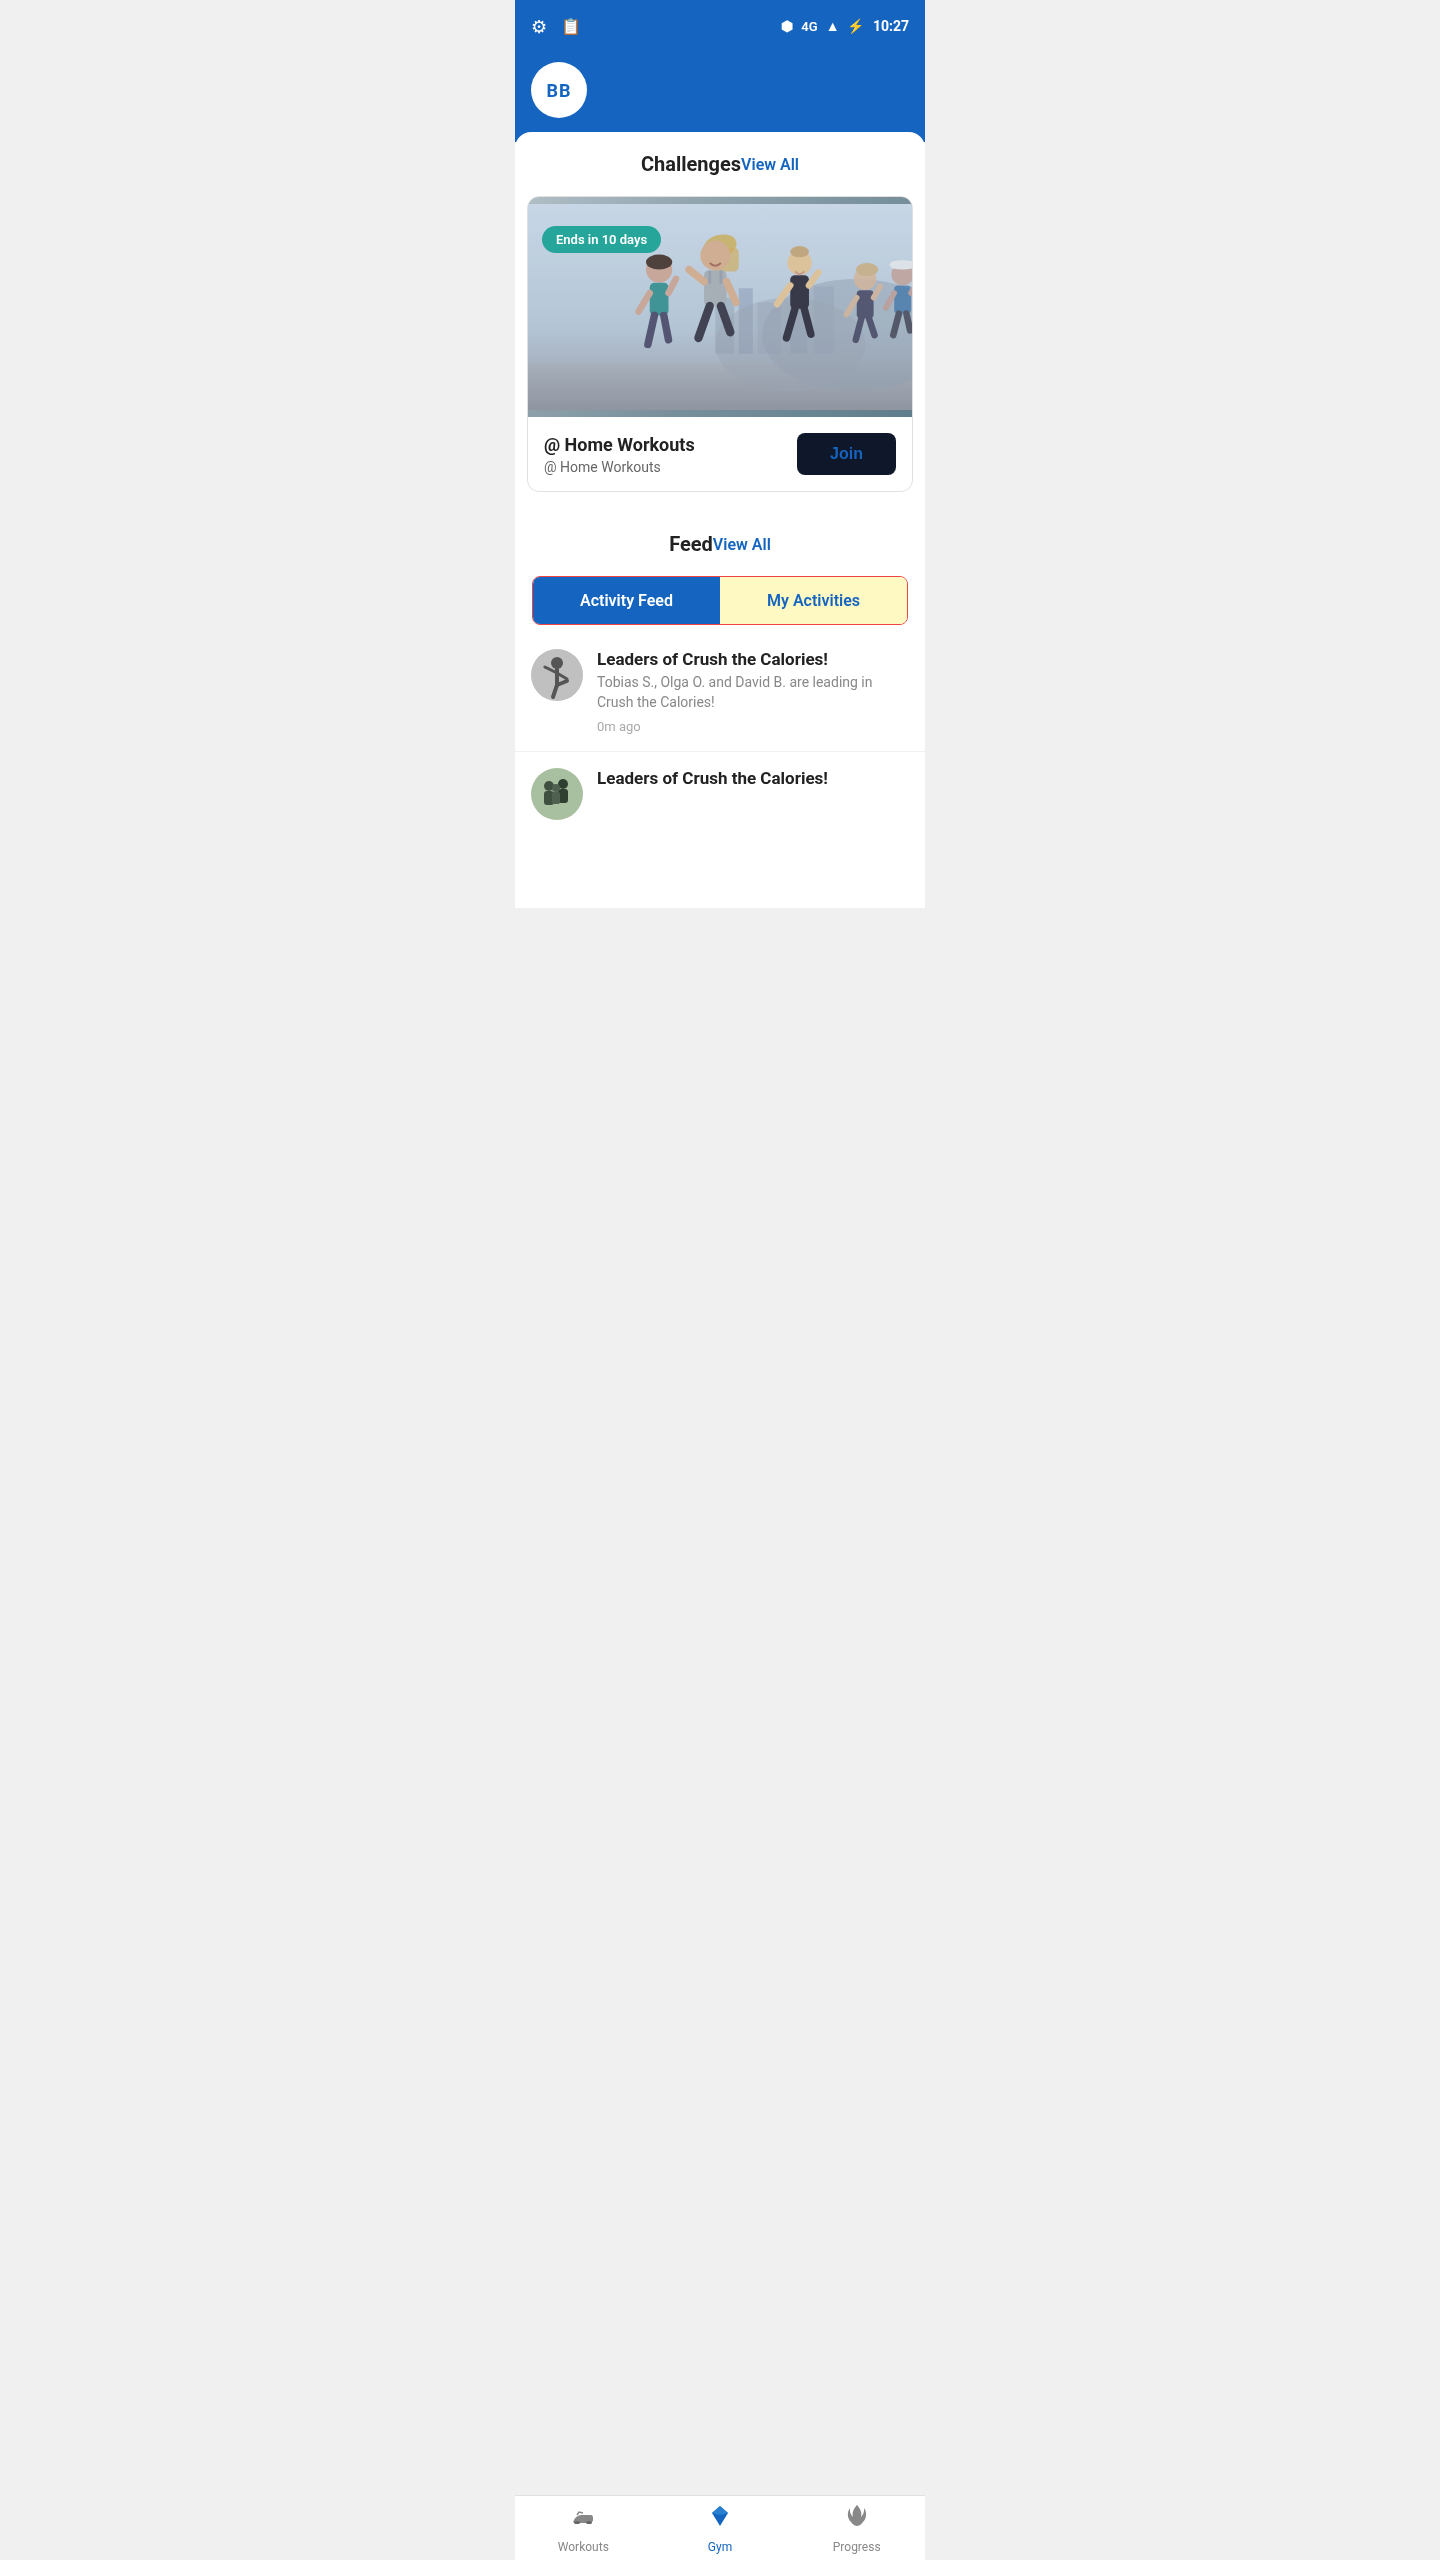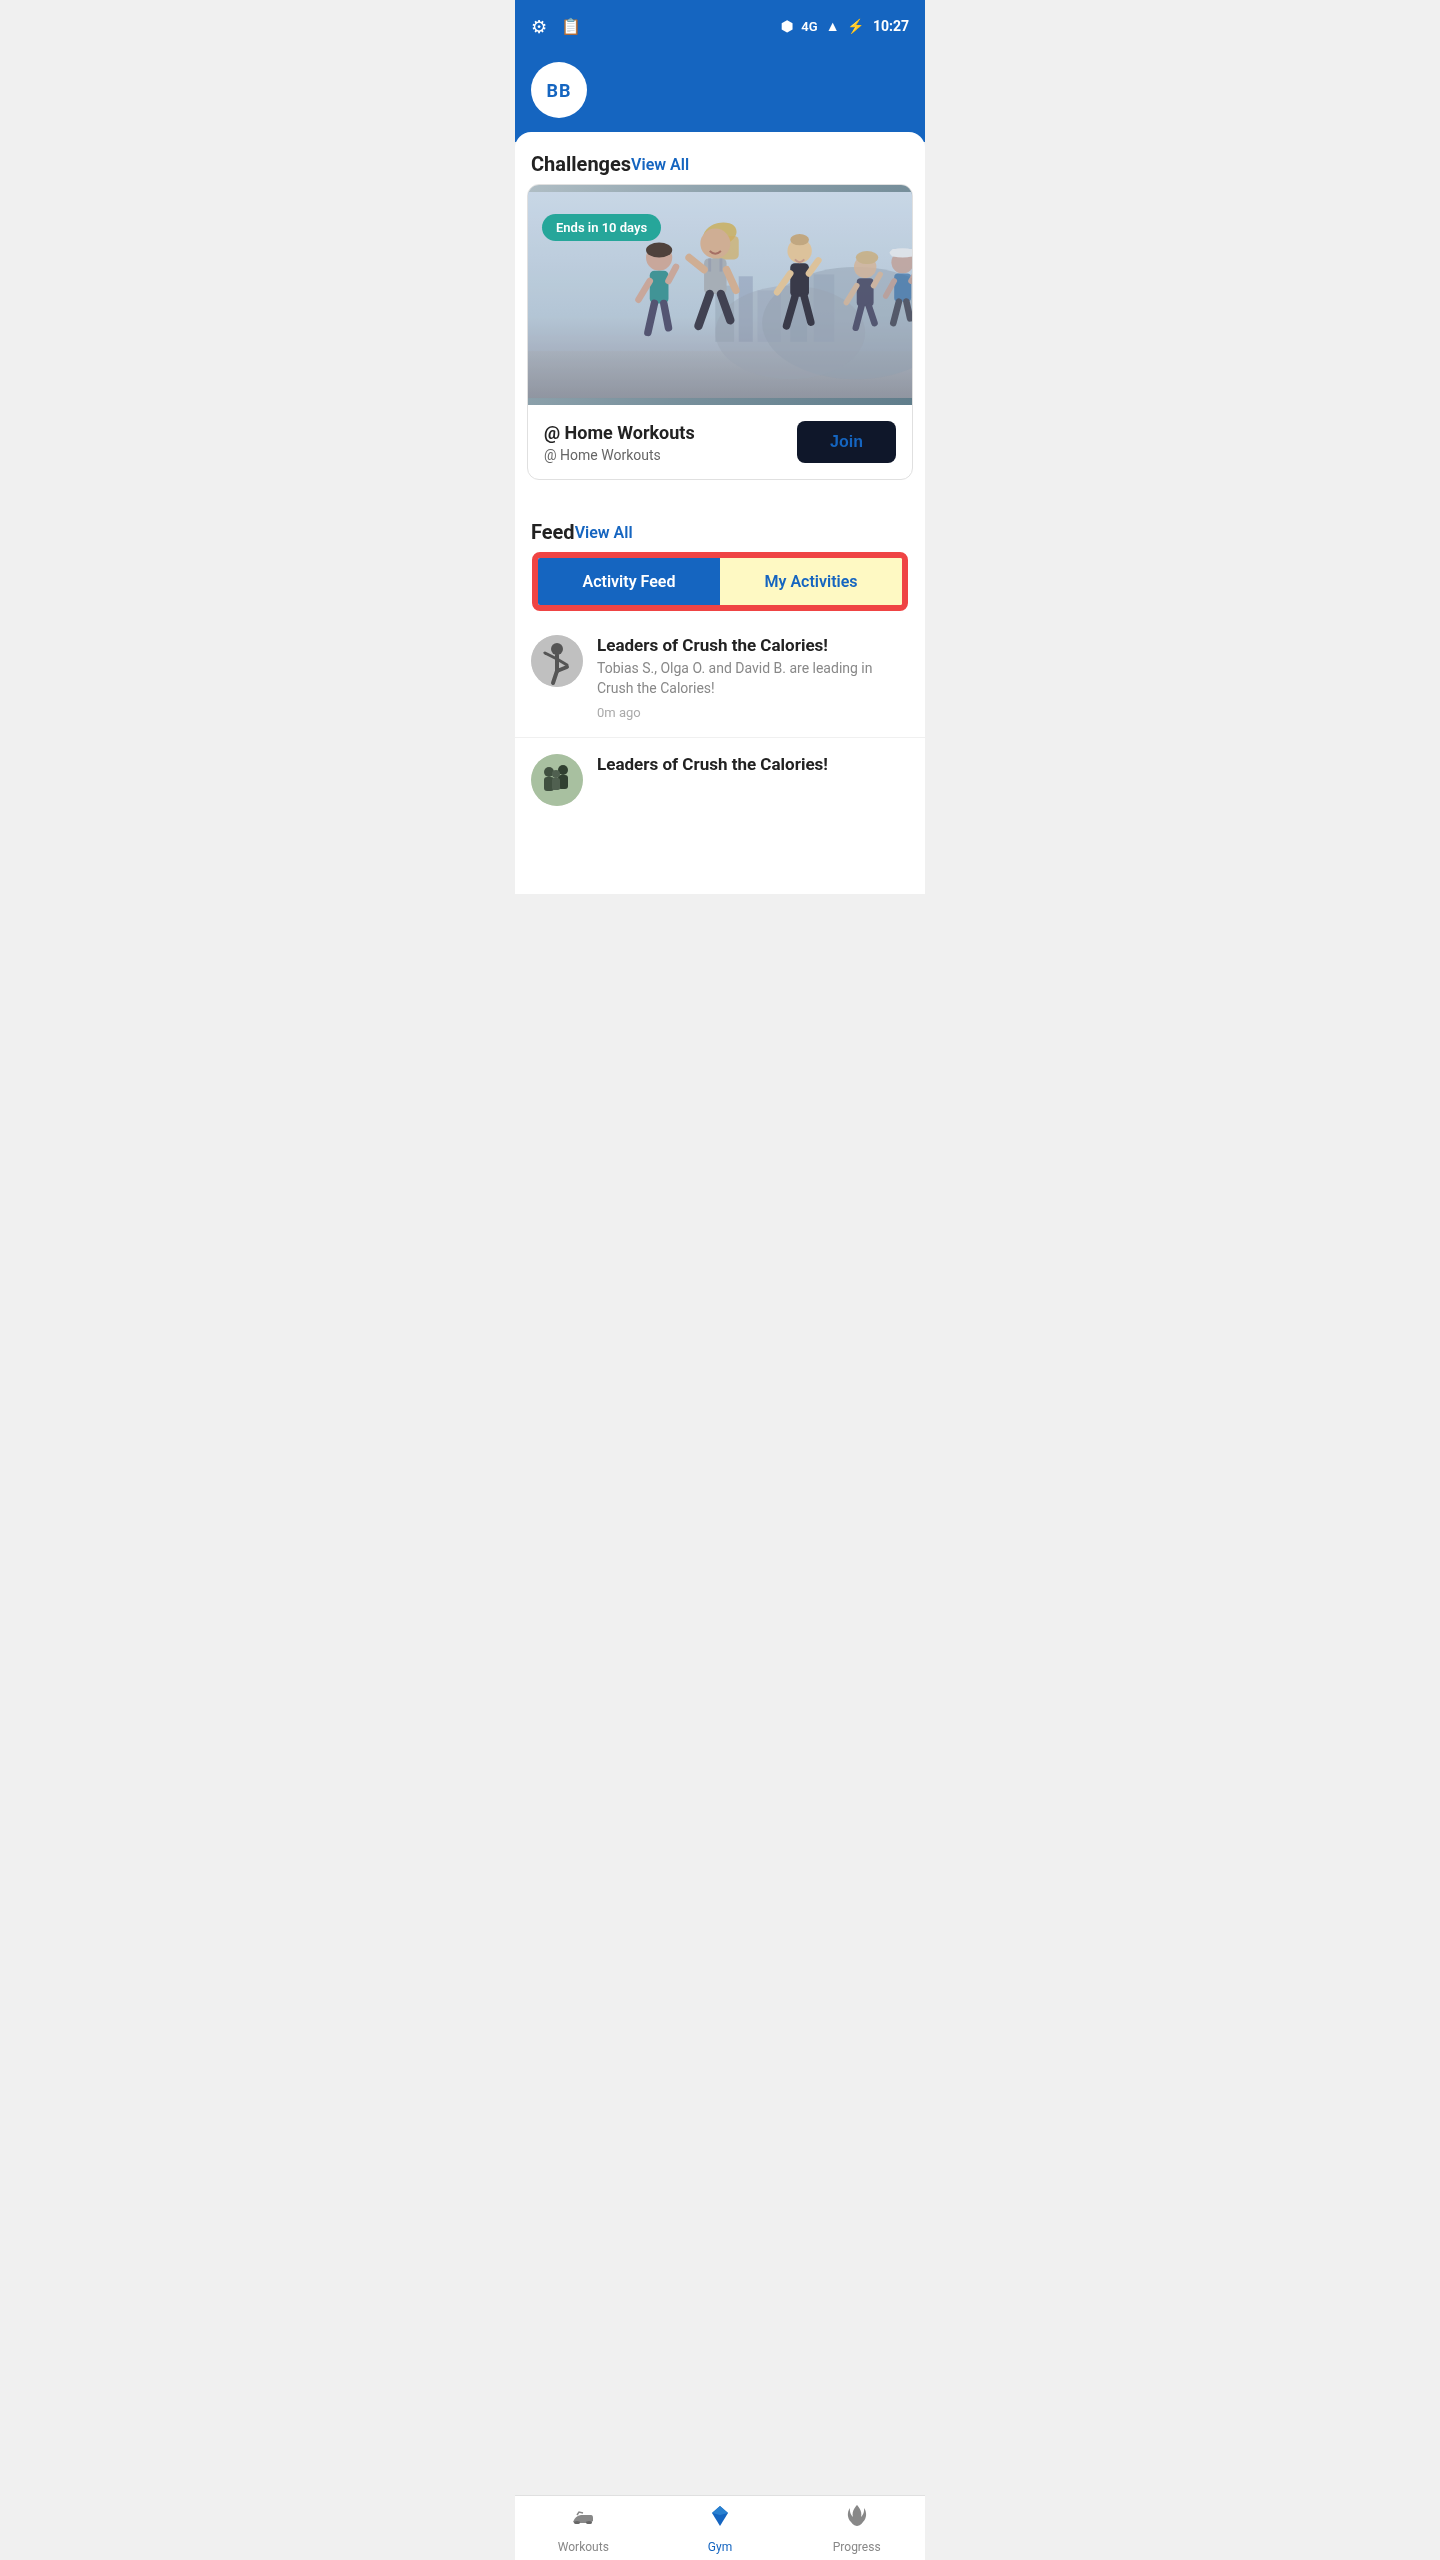--- a/index.html
+++ b/index.html
@@ -71,23 +71,23 @@
     .main-content {
       background: white;
       border-radius: 16px 16px 0 0;
       margin-top: -10px;
       padding-bottom: 80px;
     }
 
     
     .section-header {
       display: flex;
-      justify-content: flex-start;
-      align-items: center;
-      padding: 20px 16px 8px 16px;
+      justify-content: center;
+      align-items: center;
+      padding: 20px 16px 20px 16px;
     }
 
     .section-title {
       font-size: 20px;
       font-weight: 700;
       color: #222;
     }
 
     .view-all-link {
       font-size: 16px;
@@ -160,21 +160,21 @@
     .feed-section {
       margin-top: 20px;
     }
 
     
     .feed-tabs {
       margin: 0 17px;
       border-radius: 8px;
       overflow: hidden;
       display: flex;
-      border: 6px solid #ef4444;
+      border: 1px solid #ef4444;
     }
 
     .feed-tab {
       flex: 1;
       padding: 14px 0;
       text-align: center;
       font-size: 16px;
       font-weight: 600;
       cursor: pointer;
     }

